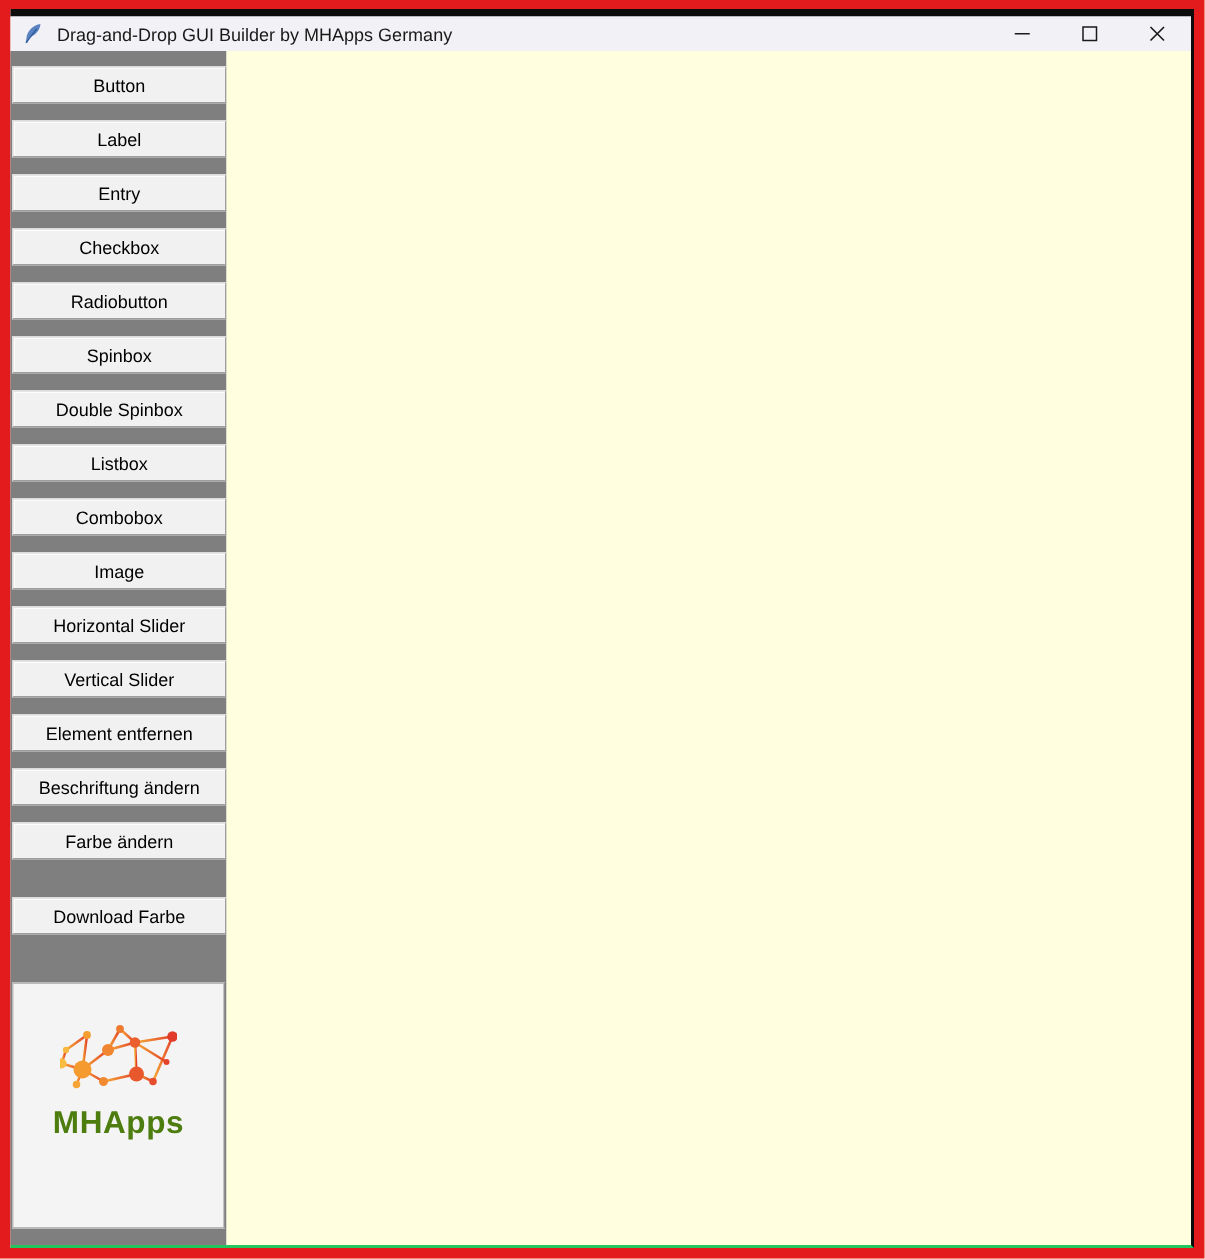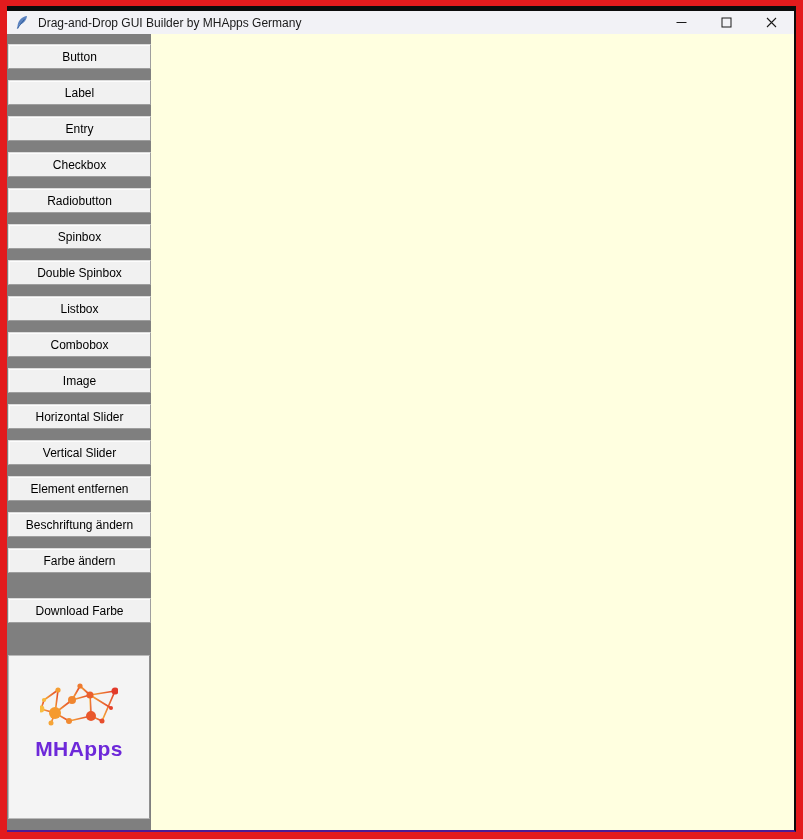--- a/index.html
+++ b/index.html
@@ -7,21 +7,21 @@
     width:803px;height:839px;position:relative;
     background:#e31b1d; 
     font-family:"Liberation Sans","DejaVu Sans",sans-serif;
     overflow:hidden;
   }
   .window{
     position:absolute;left:7px;top:6px;width:789px;height:826px;
     box-sizing:border-box;
     border-top:5px solid #0c0c0c;
     border-right:2px solid #0c0c0c;
-    border-bottom:2px solid #4c1d95;
+    border-bottom:2px solid #22c55e;
     background:#f2f2f6;
   }
   
   .titlebar{
     height:23px;background:#f2f2f6;display:flex;align-items:center;
     padding-left:8px;box-sizing:border-box;
   }
   .app-icon{width:14px;height:15px;display:inline-flex;align-items:center;margin-right:9px;}
   .title-text{font-size:12px;color:#191919;white-space:nowrap;}
   .win-controls{margin-left:auto;display:flex;height:100%;}
@@ -52,21 +52,21 @@
   .logo-panel{
     box-sizing:border-box;flex:none;
     width:142px;height:164px;margin:21px 0 0 1px;
     background:#f4f4f4;
     border:1px solid #b9b9b9;border-right-color:#8f8f8f;
     display:flex;flex-direction:column;align-items:center;
     padding-top:25px;
   }
   .logo-graphic{width:78px;height:52px;}
   .logo-text{
-    margin-top:4px;font-size:21px;font-weight:bold;color:#6d28d9;
+    margin-top:4px;font-size:21px;font-weight:bold;color:#4d7c0f;
     letter-spacing:0.4px;
   }
   .canvas{
     flex:1;background:#ffffe0;
   }
 </style>
 </head>
 <body>
 
 <div class="window">

